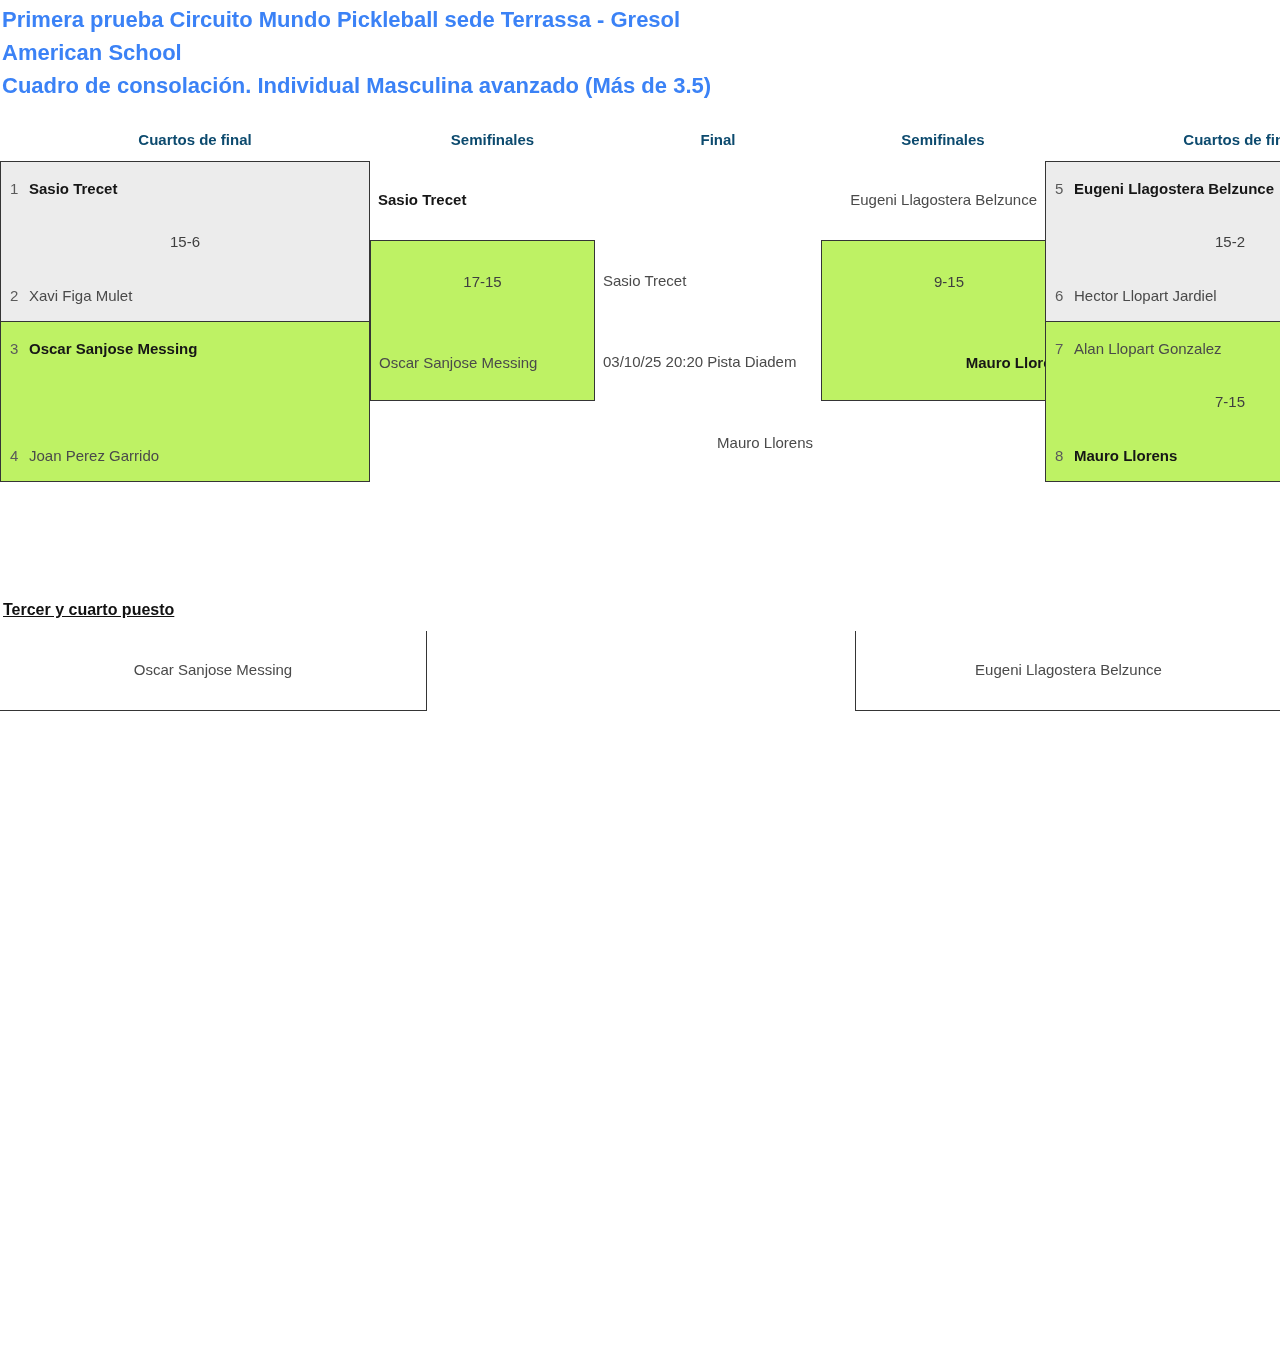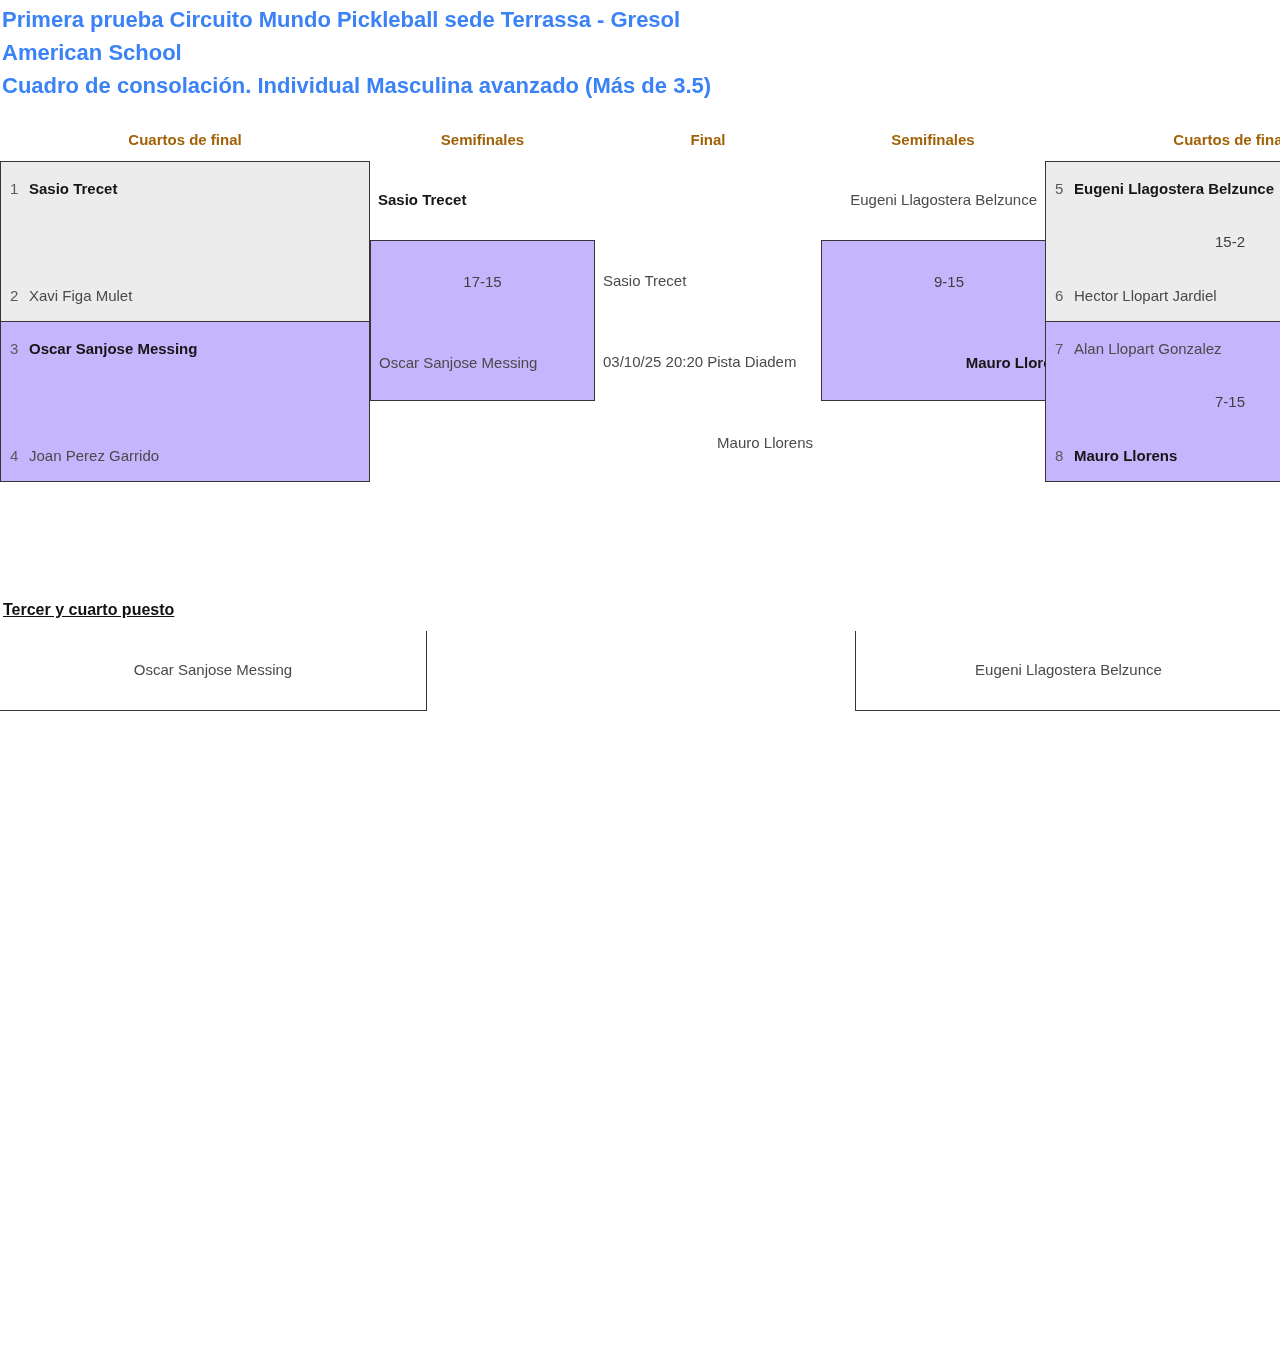--- a/index.html
+++ b/index.html
@@ -29,32 +29,32 @@
   .d-blue-lg {left:3px;top:37px;width:25px;height:25px;}
   .d-green-sm{left:35px;top:41px;width:15px;height:15px;}
   .logo-text{
     position:absolute;left:60px;top:7px;
     font-size:45px;font-weight:800;letter-spacing:-1px;
     line-height:50px;
   }
   
   .round-header{
     position:absolute;top:131px;height:18px;
-    font-size:15px;font-weight:600;color:#a16207;
-    text-align:center;line-height:18px;white-space:nowrap;
+    font-size:15px;font-weight:600;color:#0c4a6e;
+    text-align:center;line-height:18px;white-space:nowrap;padding-left:10px;
   }
   .rh0{left:0;width:370px;}
   .rh1{left:370px;width:225px;}
   .rh2{left:595px;width:226px;}
   .rh3{left:821px;width:224px;}
   .rh4{left:1045px;width:370px;}
   
   .box{
     position:absolute;box-sizing:border-box;
-    border:1px solid #353535;background:#c4b5fd;
+    border:1px solid #353535;background:#bef264;
   }
   .box.shaded{background:#ececec;}
   .qf{width:370px;height:161px;}
   .qf-l1{left:0;top:161px;}
   .qf-l2{left:0;top:321px;}
   .qf-r1{left:1045px;top:161px;}
   .qf-r2{left:1045px;top:321px;}
   .sf{width:225px;height:161px;}
   .sf-l{left:370px;top:240px;}
   .sf-r{left:821px;top:240px;width:256px;}
@@ -119,20 +119,21 @@
   <div class="round-header rh1">Semifinales</div>
   <div class="round-header rh2">Final</div>
   <div class="round-header rh3">Semifinales</div>
   <div class="round-header rh4">Cuartos de final</div>
 
   <div class="box shaded qf qf-l1">
     <div class="row r1">
       <span class="seed">1</span>
       <span class="pname winner">Sasio Trecet</span>
     </div>
+    <div class="row rs score">15-6</div>
     <div class="row r2">
       <span class="seed">2</span>
       <span class="pname">Xavi Figa Mulet</span>
     </div>
   </div>
 
   <div class="box qf qf-l2">
     <div class="row r1">
       <span class="seed">3</span>
       <span class="pname winner">Oscar Sanjose Messing</span>

